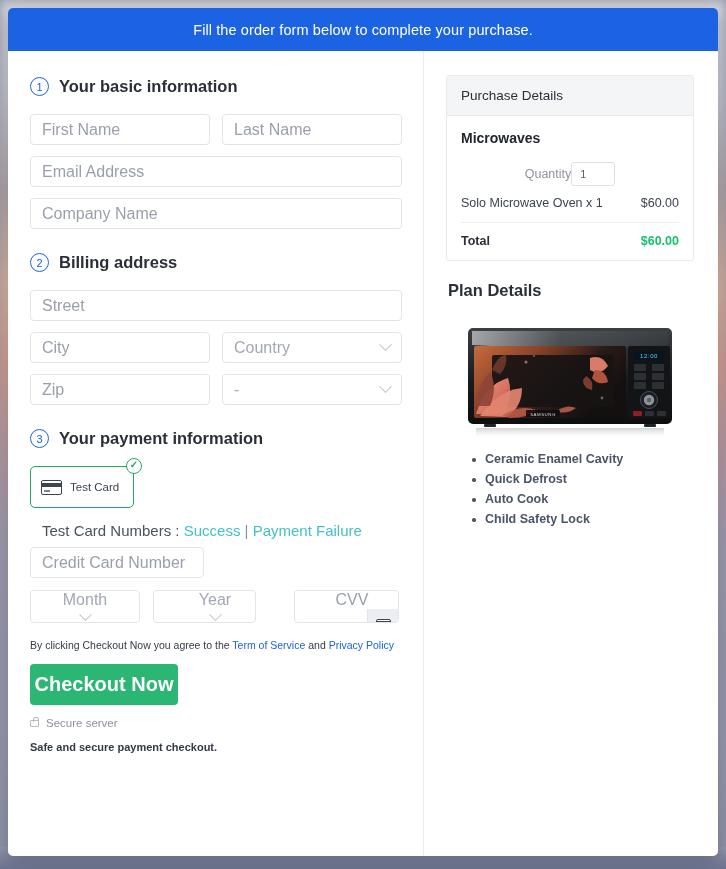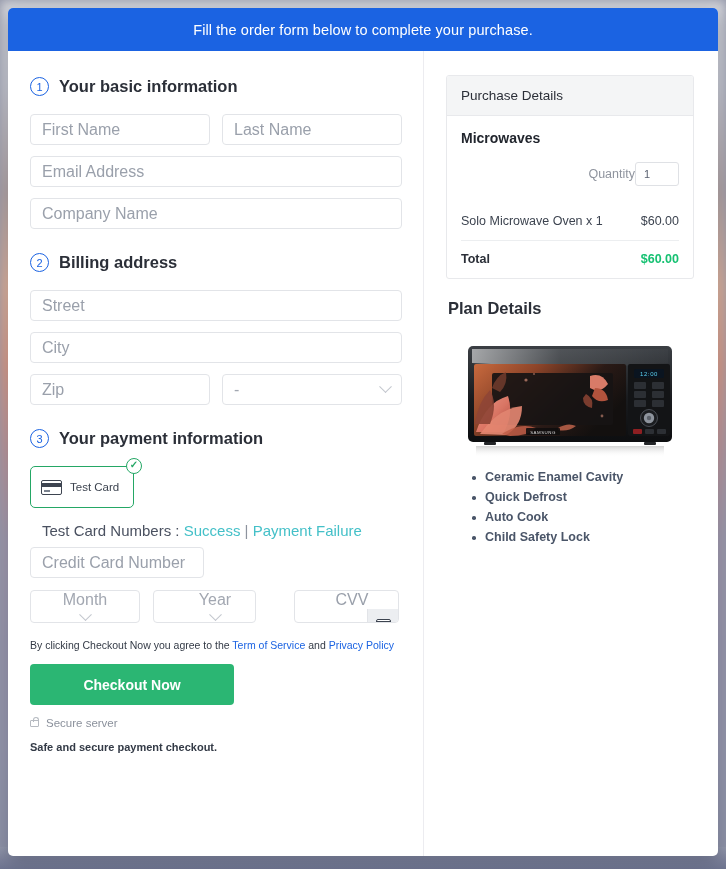--- a/index.html
+++ b/index.html
@@ -226,27 +226,27 @@
   .terms {
     font-size: 10.5px;
     color: #333a46;
     font-weight: 400;
     margin-bottom: 13px;
   }
   .terms a { color: #1b63e2; text-decoration: none; }
 
   .checkout-btn {
     display: block;
-    width: 204px;
+    width: 148px;
     height: 41px;
     background: #2bb673;
     color: #fff;
     border: none;
     border-radius: 4px;
-    font-size: 14px;
+    font-size: 20px;
     font-weight: 700;
     font-family: inherit;
     cursor: pointer;
     margin-bottom: 12px;
   }
 
   .secure {
     display: flex;
     align-items: center;
     gap: 7px;
@@ -293,22 +293,22 @@
   .pb-body { padding: 14px 14px 12px 14px; }
   .pb-title {
     font-size: 14px;
     font-weight: 700;
     color: #22262e;
     margin-bottom: 16px;
   }
   .pb-qty-row {
     display: flex;
     align-items: center;
-    justify-content: flex-end;
-    margin-bottom: 28px;
+    justify-content: center;
+    margin-bottom: 10px;
   }
   .pb-qty-label { font-size: 12.5px; color: #8f949e; }
   .qty-input {
     width: 44px; height: 24px;
     border: 1px solid #dfe1e5;
     border-radius: 3px;
     display: flex;
     align-items: center;
     padding-left: 8px;
     font-size: 11px;
@@ -404,20 +404,24 @@
       <div class="sec-head">
         <div class="sec-num">2</div>
         <div class="sec-title">Billing address</div>
       </div>
 
       <div class="row">
         <div class="field full">Street</div>
       </div>
       <div class="row">
         <div class="field half">City</div>
+        <div class="field half select">
+          <span>Country</span>
+          <span class="chev"></span>
+        </div>
       </div>
       <div class="row">
         <div class="field half">Zip</div>
         <div class="field half select">
           <span>-</span>
           <span class="chev"></span>
         </div>
       </div>
 
       <div class="sec-gap"></div>

